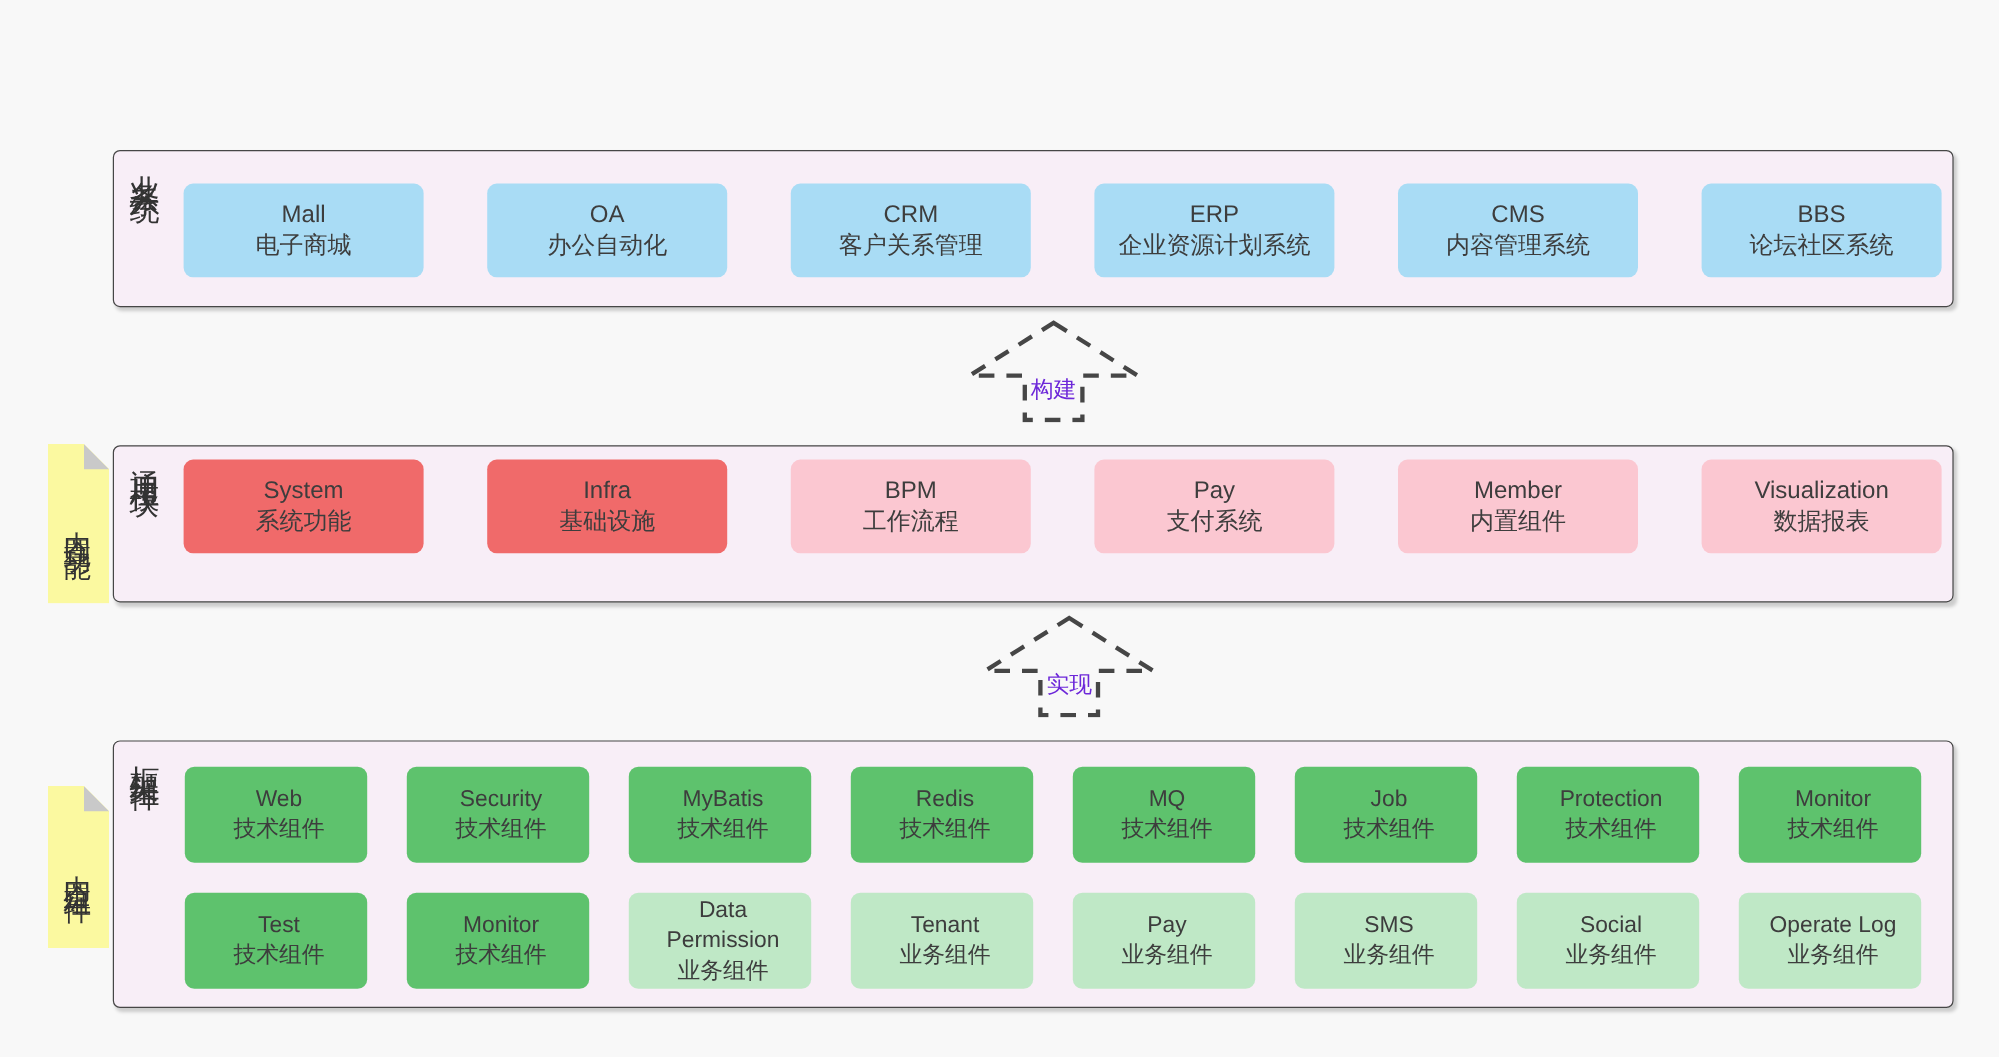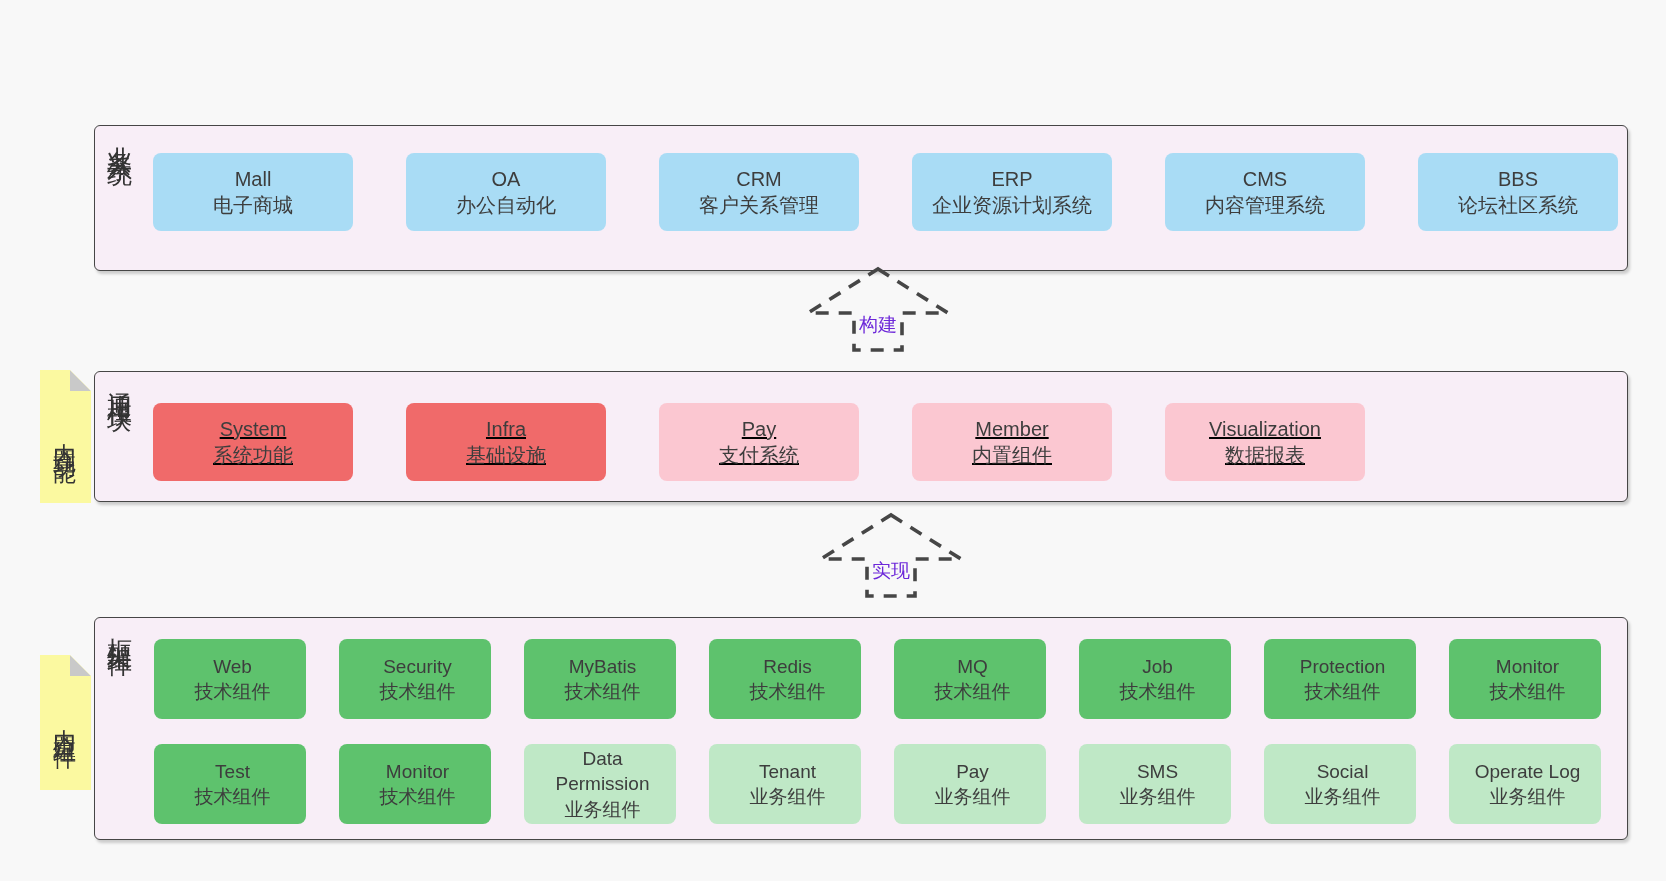--- a/index.html
+++ b/index.html
@@ -68,21 +68,21 @@
     position:absolute;left:50%;top:46px;transform:translateX(-50%);
     font-size:19px;color:#6d28d9;background:var(--pageBg,#f8f8f8);
     padding:0 2px;white-space:nowrap;
   }
 </style>
 </head>
 <body>
 
 <div class="canvas">
 
-  <section class="band" style="left:94px;top:125px;width:1534px;height:146px;">
+  <section class="band" style="left:94px;top:125px;width:1534px;height:131px;">
     <div class="band-label">业务系统</div>
     <div class="box-row row-wide" style="top:27px;">
         <div class="box box-wide blue">
           <div class="box-title">Mall</div>
           <div class="box-sub">电子商城</div>
         </div>
         <div class="box box-wide blue">
           <div class="box-title">OA</div>
           <div class="box-sub">办公自动化</div>
         </div>
@@ -112,28 +112,32 @@
     <span class="arrow-label">构建</span>
   </div>
 
   <div class="sticky" style="left:40px;top:370px;height:133px;">
     <span class="fold"></span>
     <span class="sticky-text">内置功能</span>
   </div>
 
   <section class="band" style="left:94px;top:371px;width:1534px;height:131px;">
     <div class="band-label">通用模块</div>
-    <div class="box-row row-wide" style="top:31px;text-decoration:underline;">
+    <div class="box-row row-wide" style="top:11px;">
         <div class="box box-wide red">
           <div class="box-title">System</div>
           <div class="box-sub">系统功能</div>
         </div>
         <div class="box box-wide red">
           <div class="box-title">Infra</div>
           <div class="box-sub">基础设施</div>
+        </div>
+        <div class="box box-wide pink">
+          <div class="box-title">BPM</div>
+          <div class="box-sub">工作流程</div>
         </div>
         <div class="box box-wide pink">
           <div class="box-title">Pay</div>
           <div class="box-sub">支付系统</div>
         </div>
         <div class="box box-wide pink">
           <div class="box-title">Member</div>
           <div class="box-sub">内置组件</div>
         </div>
         <div class="box box-wide pink">

